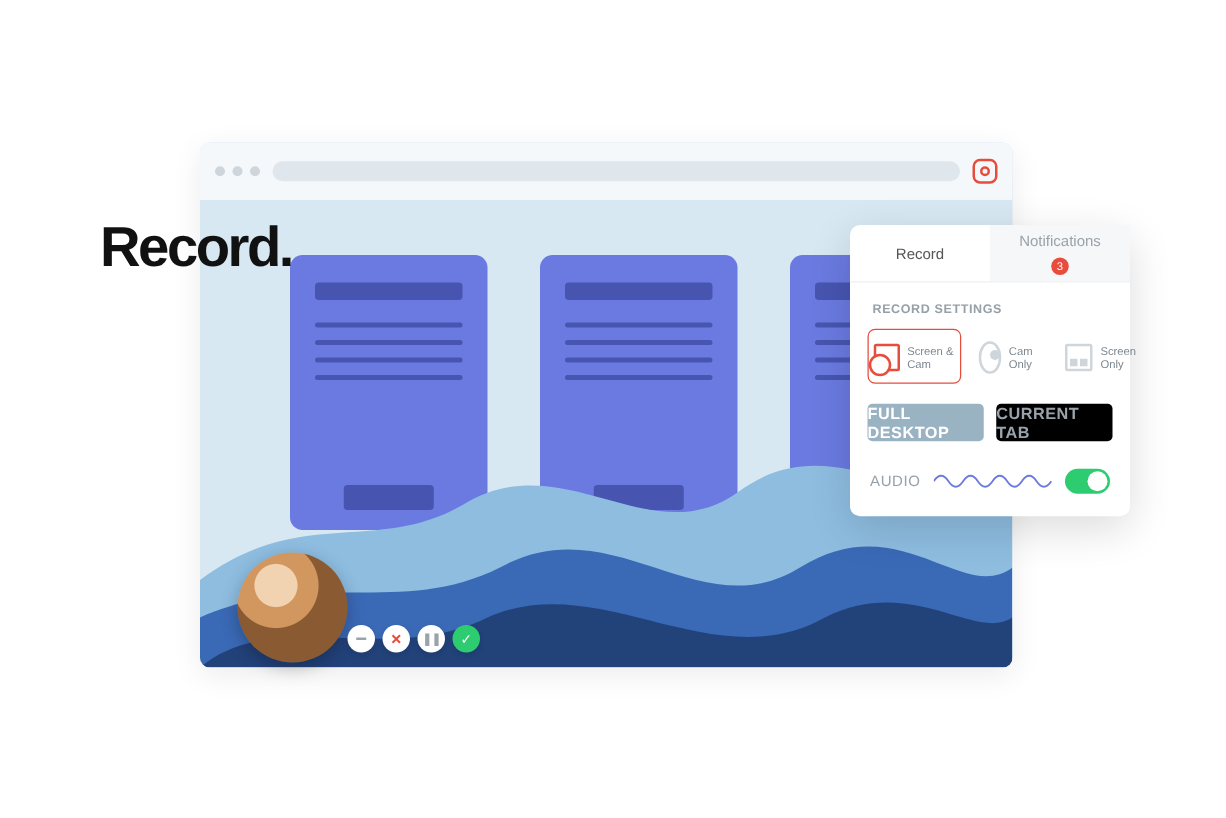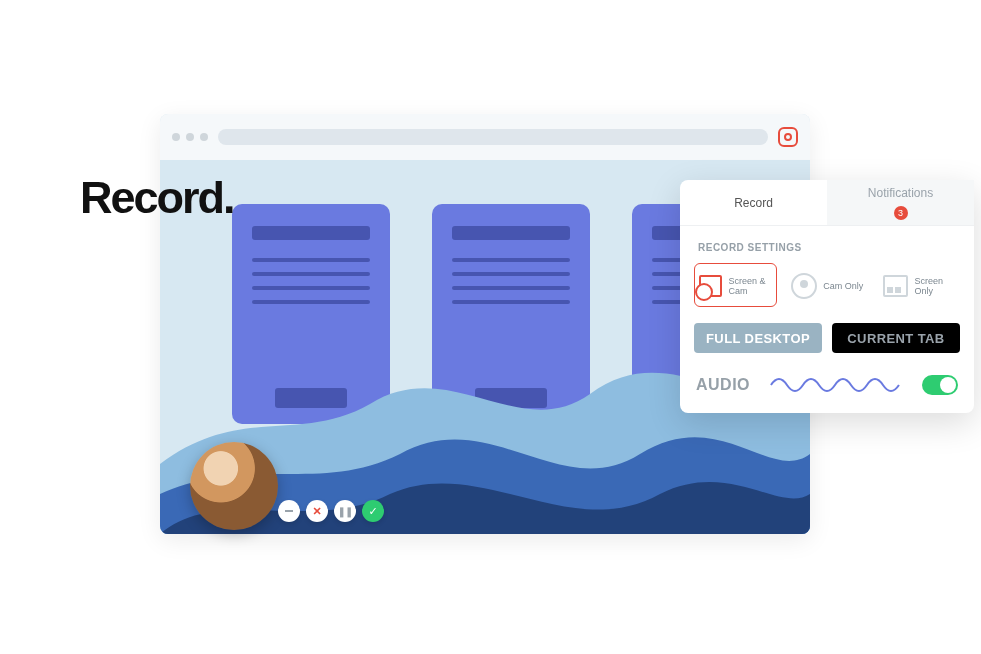--- a/index.html
+++ b/index.html
@@ -117,21 +117,21 @@
   }
   .ctr.min::after{content:"";width:8px;height:2px;background:#9aa3ab;}
   .ctr.stop{color:#e74c3c;font-weight:700;}
   .ctr.pause{color:#9aa3ab;letter-spacing:-1px;font-size:10px;}
   .ctr.ok{background:#2ecc71;color:#fff;}
 
   .panel {
     position:absolute;
     top:180px;
     left:680px;
-    width:294px;
+    width:224px;
     background:#fff;
     border-radius:8px;
     box-shadow:0 10px 34px rgba(0,0,0,0.14);
     z-index:15;
     padding-bottom:18px;
   }
   .panel-tabs {
     display:flex;
     height:46px;
     border-bottom:1px solid #eef0f2;
@@ -169,21 +169,21 @@
 
   .segbtns{ display:flex; gap:10px; padding:16px 14px 14px; }
   .segb{
     flex:1; height:30px; border-radius:4px; font-size:13px; letter-spacing:0.4px;
     display:flex;align-items:center;justify-content:center; cursor:pointer; font-weight:600;
   }
   .segb.active{ background:#9ab3c2; color:#fff;}
   .segb.ghost{ background:#000000; color:#9aa3ab;}
 
   .audio-row{ display:flex; align-items:center; padding:8px 16px 0; gap:10px;}
-  .audio-label{ font-size:16px; color:#96a0a8; letter-spacing:0.5px; font-weight:700;}
+  .audio-label{ font-size:12px; color:#96a0a8; letter-spacing:0.5px; font-weight:400;}
   .wave{ flex:1; height:20px; }
   .wave svg{ width:100%; height:100%; }
   .toggle{
     width:36px;height:20px;border-radius:12px;background:#2ecc71;position:relative;cursor:pointer;
   }
   .toggle::after{content:"";position:absolute;right:2px;top:2px;width:16px;height:16px;border-radius:50%;background:#fff;}
 </style>
 </head>
 <body>
 

